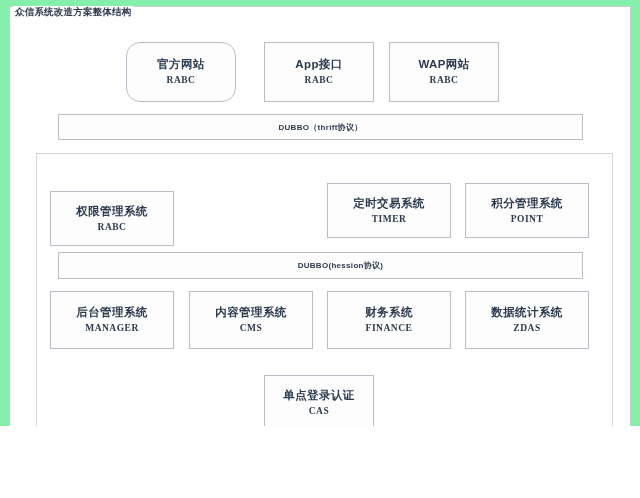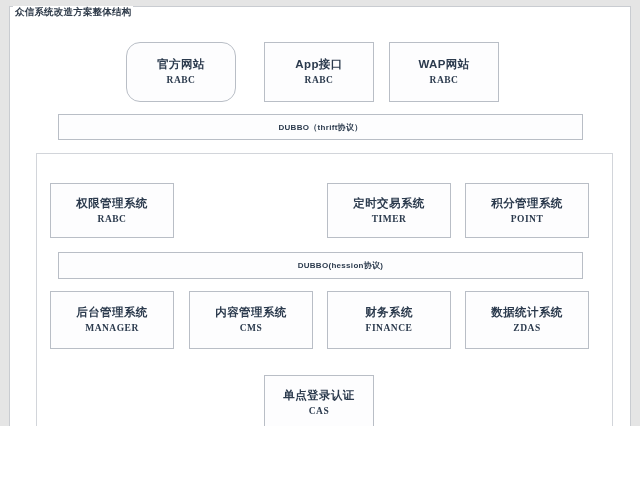--- a/index.html
+++ b/index.html
@@ -8,21 +8,21 @@
     background: #ffffff;
   }
   body {
     font-family: "Liberation Sans", sans-serif;
   }
 
   #canvas {
     position: relative;
     width: 640px;
     height: 426px;
-    background: #e5e5e5;
+    background: #86efac;
     overflow: hidden;
   }
 
   
   .outer-frame {
     position: absolute;
     left: 9px;
     top: 6px;
     width: 622px;
     height: 480px;
@@ -123,21 +123,21 @@
   .row-top { top: 42px; height: 60px; }
   .top-1 { left: 126px; width: 110px; border-radius: 14px; }
   .top-2 { left: 264px; width: 110px; }
   .top-3 { left: 389px; width: 110px; }
 
   
   .bus-1 { left: 58px; top: 114px; width: 525px; height: 26px; }
 
   
   .row-mid { top: 183px; height: 55px; }
-  .mid-1 { left: 50px; width: 124px; }
+  .mid-1 { left: 50px; width: 124px; margin-top: 8px; }
   .mid-2 { left: 189px; width: 124px; }
   .mid-3 { left: 327px; width: 124px; }
   .mid-4 { left: 465px; width: 124px; }
 
   
   .bus-2 { left: 58px; top: 252px; width: 525px; height: 27px; padding-left: 40px; }
 
   
   .row-low { top: 291px; height: 58px; }
   .low-1 { left: 50px; width: 124px; }

